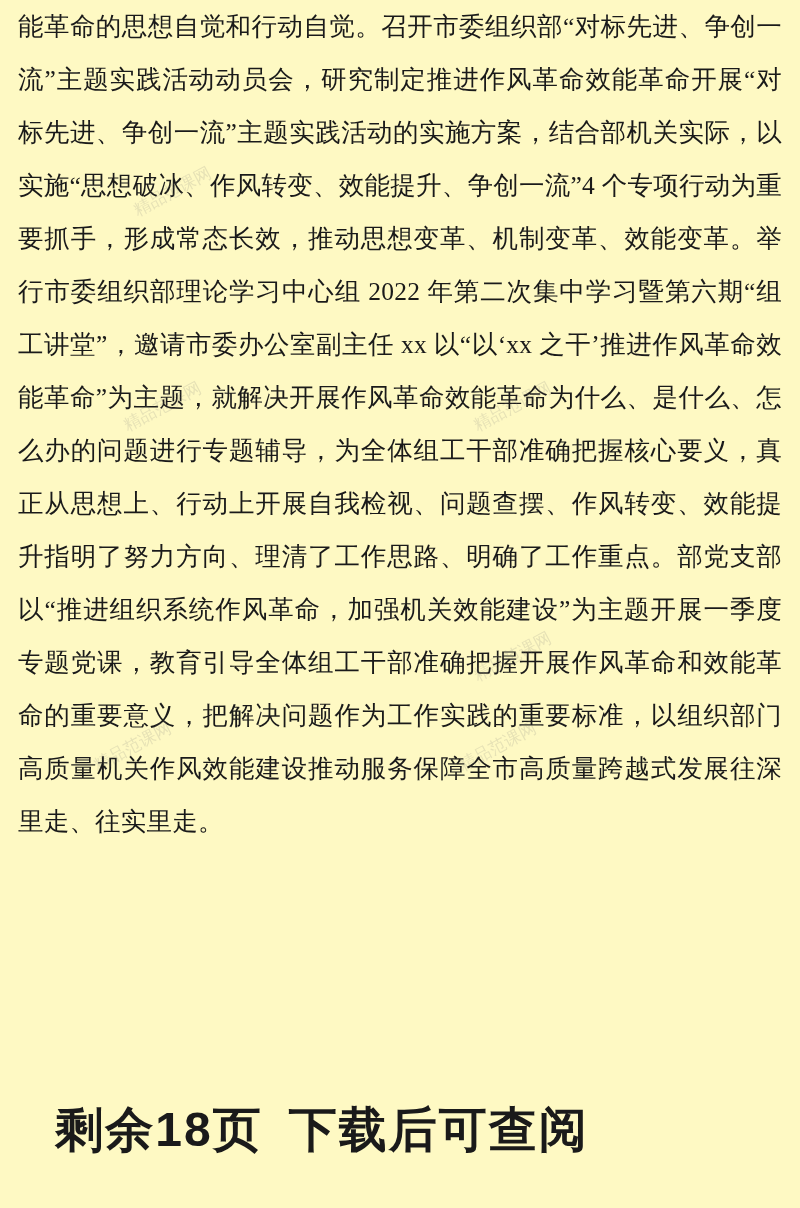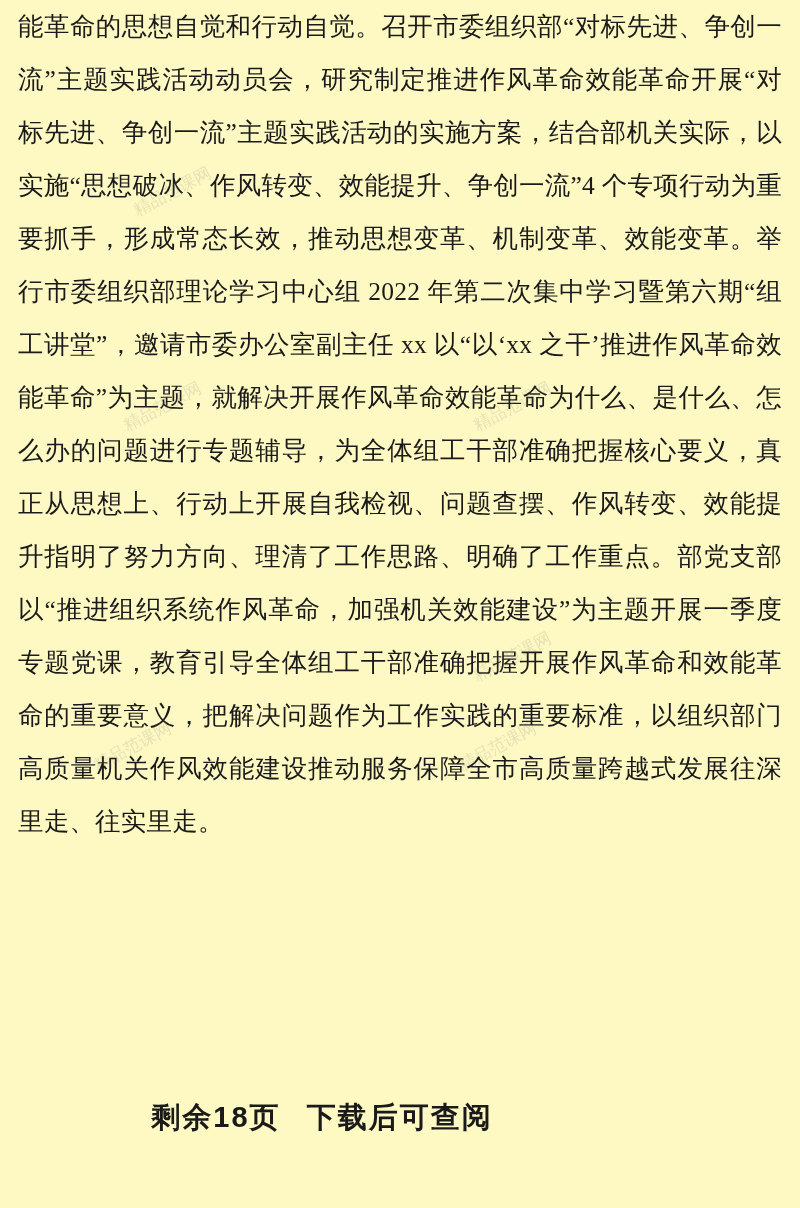--- a/index.html
+++ b/index.html
@@ -32,21 +32,21 @@
     text-justify: inter-ideograph;
     letter-spacing: 0.2px;
     font-family: "Liberation Serif", "DejaVu Serif", serif;
   }
   .footer-note {
     position: absolute;
     left: 0;
     top: 1098px;
     width: 644px;
     text-align: center;
-    font-size: 29px;
+    font-size: 48px;
     font-weight: bold;
     color: #1a1a1a;
     letter-spacing: 2px;
     font-family: "Liberation Sans", sans-serif;
   }
   .footer-note .gap {
     display: inline-block;
     width: 26px;
   }
   .watermark {

